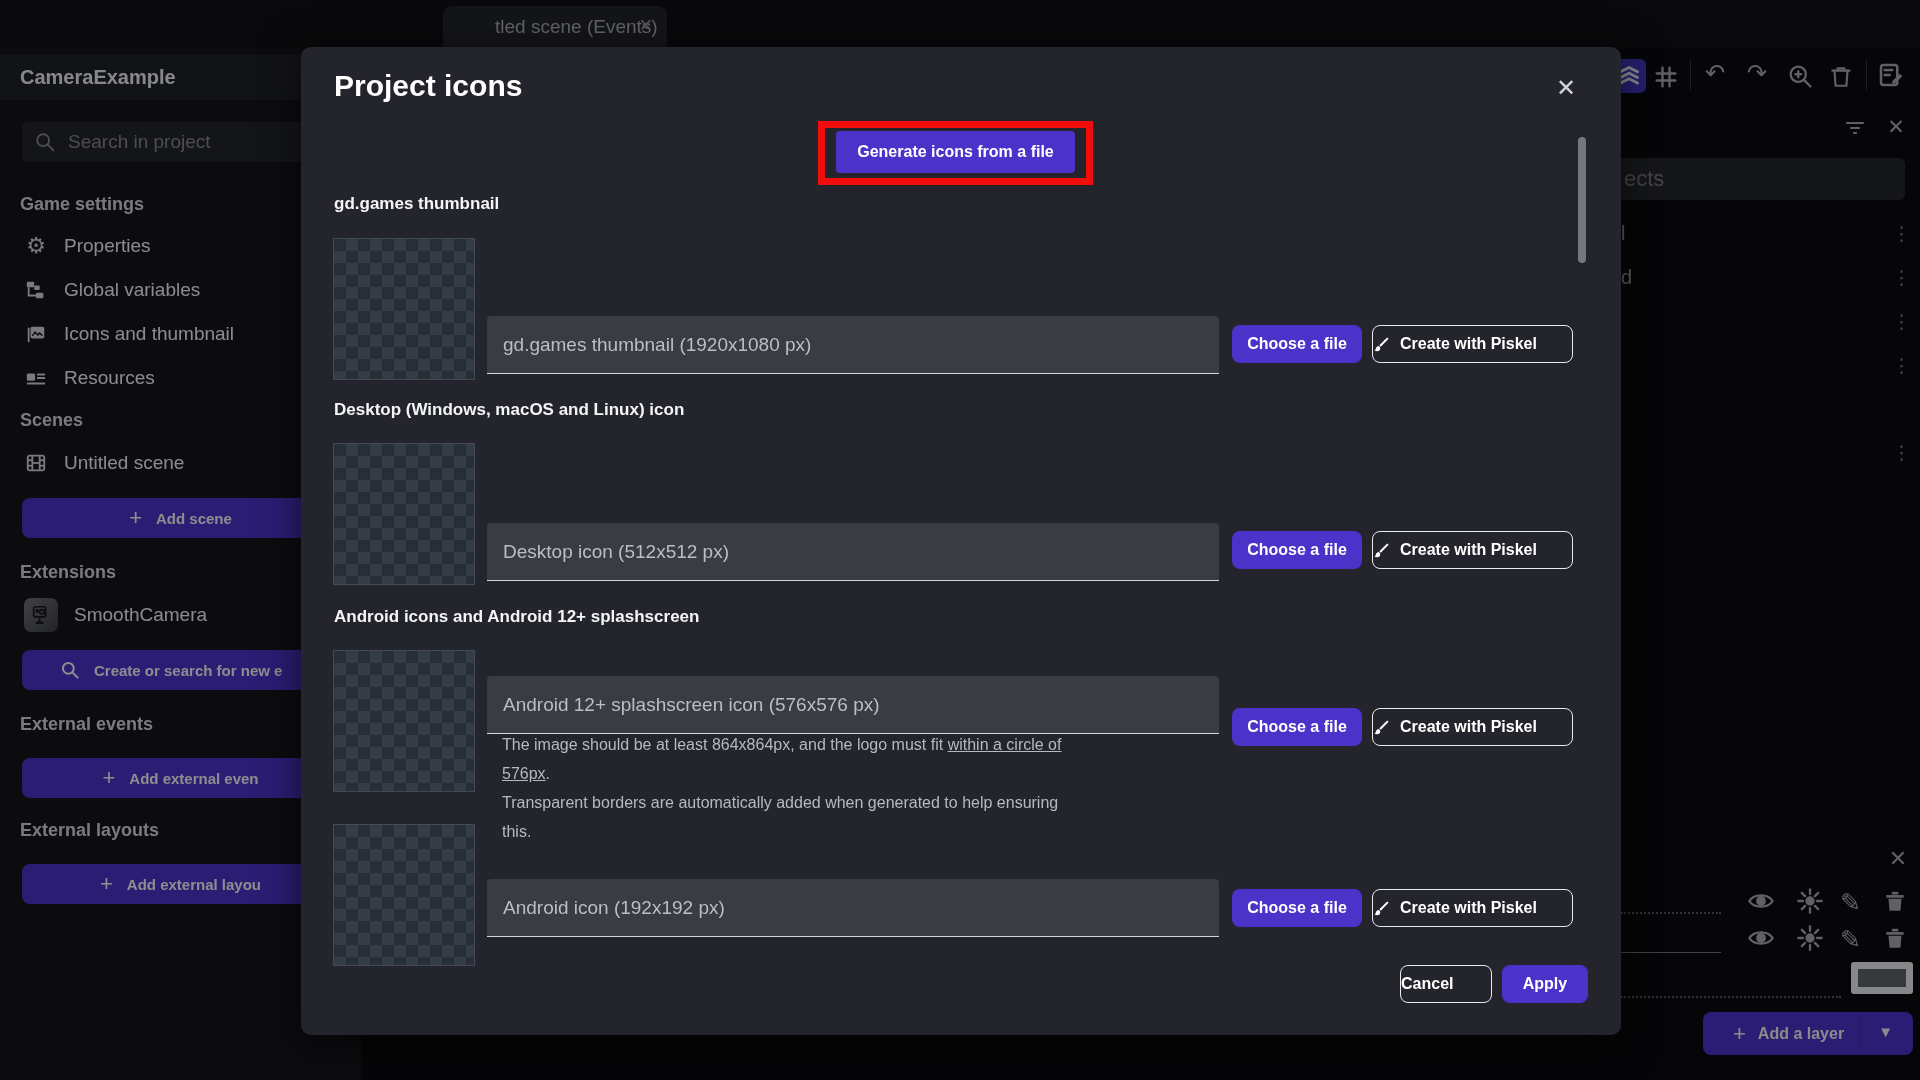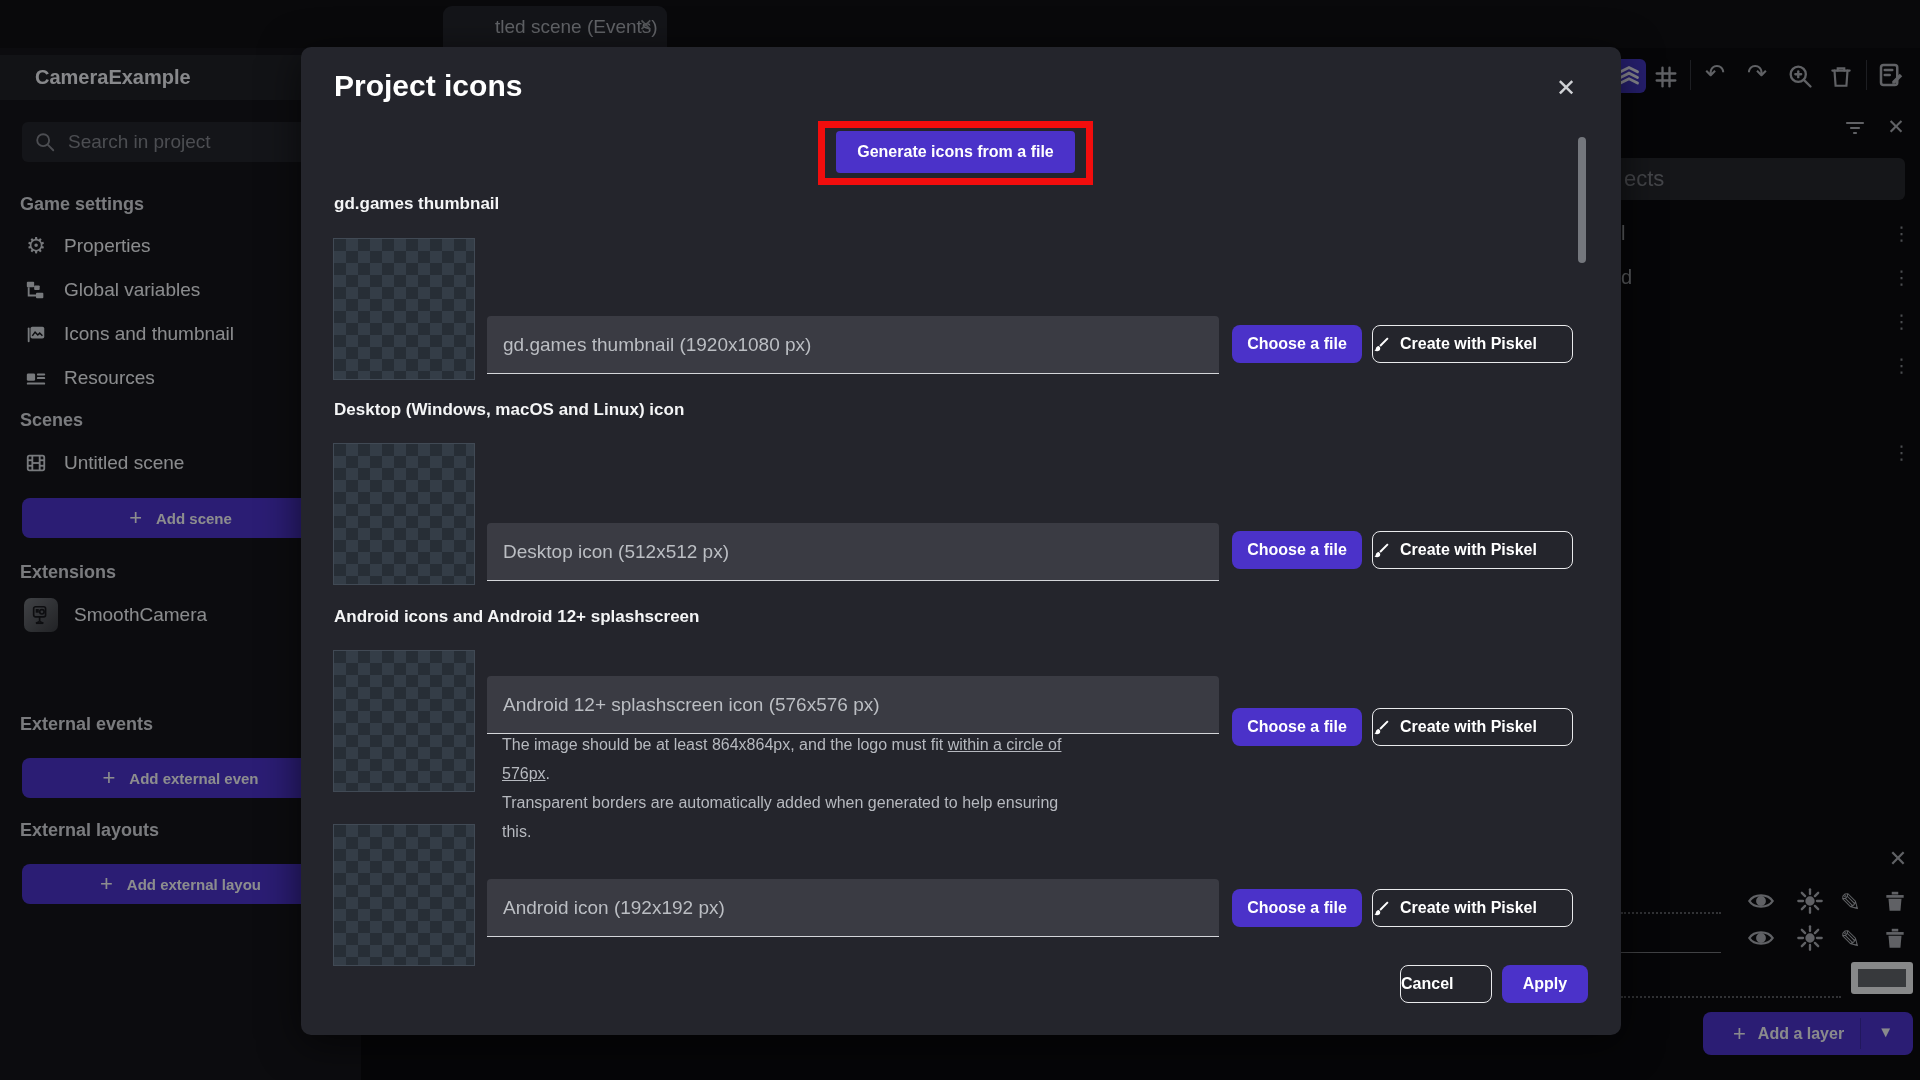--- a/index.html
+++ b/index.html
@@ -9,21 +9,21 @@
   .abs{position:absolute}
   svg{display:block}
 
   
   .tabbar{left:0;top:0;width:1920px;height:48px;background:#101014}
   .tab{left:443px;top:6px;width:224px;height:42px;background:#23252c;border-radius:9px 9px 0 0;color:#a8abb2;font-size:19px;display:flex;align-items:center;overflow:hidden}
   .tab .t{padding-left:52px;white-space:nowrap}
   .tab .x{position:absolute;right:14px;top:9px;font-size:17px;color:#8e9197}
   .sidebar{left:0;top:48px;width:361px;height:1032px;background:#15161b}
   .sbhead{left:0;top:55px;width:361px;height:45px;background:#1f2127}
-  .sbtitle{left:35px;top:55px;height:45px;display:flex;align-items:center;color:#e9ebef;font-weight:700;font-size:20px}
+  .sbtitle{left:20px;top:55px;height:45px;display:flex;align-items:center;color:#e9ebef;font-weight:700;font-size:20px}
   .search{left:22px;top:122px;width:318px;height:40px;background:#24252c;border-radius:6px;display:flex;align-items:center;gap:12px;padding:0 12px;color:#83868d}
   .search input{background:transparent;border:none;outline:none;color:#fde047;font-size:19px;width:220px}
   .search input::placeholder{color:#83868d}
   .shead{color:#d2d4d9;font-weight:700;font-size:18px;left:20px;height:22px;line-height:22px}
   .sitem{left:24px;height:36px;display:flex;align-items:center;gap:16px;color:#eef0f3;font-size:19px}
   .sitem .ic{color:#cfd2d7;width:24px;height:24px;display:flex;align-items:center;justify-content:center}
   .sbtn{left:22px;width:317px;height:40px;background:#4b32c9;border-radius:8px;color:#f2f3f5;font-weight:700;font-size:15px;display:flex;align-items:center;justify-content:center;gap:14px}
   .sbtn .plus{font-size:22px;font-weight:400;line-height:20px}
   .extthumb{width:34px;height:34px;border-radius:7px;background:linear-gradient(135deg,#707379,#3a3c41);display:flex;align-items:center;justify-content:center;color:#17181c}
   .canvas{left:361px;top:48px;width:1559px;height:1032px;background:#0b0b0e}
@@ -162,20 +162,29 @@
           <circle cx="13" cy="8.5" r="2.4"></circle>
           <rect x="6.2" y="5.5" width="3.4" height="4" fill="currentColor" stroke="none"></rect>
           <line x1="10.5" y1="14" x2="10.5" y2="19"></line>
           <line x1="6.5" y1="21" x2="14.5" y2="21"></line>
           <line x1="10.5" y1="19" x2="6.5" y2="21"></line>
           <line x1="10.5" y1="19" x2="14.5" y2="21"></line>
         </svg>
     </span>
     <span>SmoothCamera</span>
   </div>
+  <div class="abs sbtn" style="top:650px;justify-content:flex-start;padding-left:38px">
+    <span style="display:flex">
+      <svg width="20" height="20" viewBox="0 0 24 24" fill="none" stroke="currentColor" stroke-width="2.4" stroke-linecap="round">
+          <circle cx="10" cy="10" r="6.5"></circle>
+          <line x1="15.2" y1="15.2" x2="21" y2="21"></line>
+        </svg>
+    </span>
+    <span style="white-space:nowrap">Create or search for new e</span>
+  </div>
 
   <div class="abs shead" style="top:713px">External events</div>
   <div class="abs sbtn" style="top:758px">
     <span class="plus">+</span>
     <span style="white-space:nowrap">Add external even</span>
   </div>
 
   <div class="abs shead" style="top:819px">External layouts</div>
   <div class="abs sbtn" style="top:864px">
     <span class="plus">+</span>

